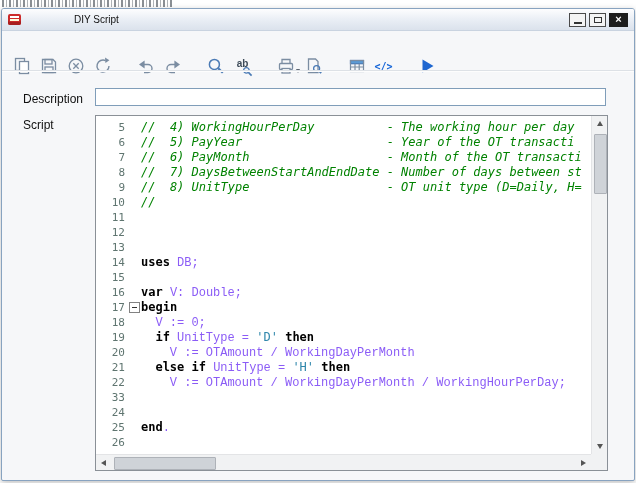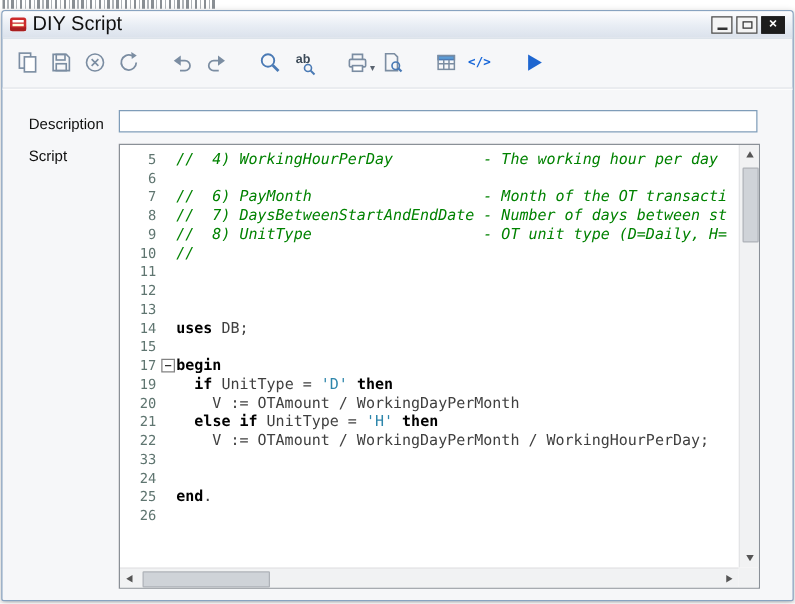--- a/index.html
+++ b/index.html
@@ -9,29 +9,29 @@
     background:repeating-linear-gradient(90deg,#8a8f94 0 2px,#ffffff 2px 4px,#b0b4b8 4px 5px,#ffffff 5px 7px);}
   
   .dialog{position:absolute;left:1px;top:8px;width:632px;height:471px;background:#f6f7f9;
           border:1px solid #88a3c0;border-radius:3px 3px 2px 2px;box-shadow:0 2px 6px rgba(0,0,0,.25);}
   .titlebar{position:absolute;left:0;top:0;right:0;height:21px;display:flex;align-items:center;padding:0 4px;
             background:linear-gradient(#fdfdfe,#e8edf4 55%,#dbe2ec);border-bottom:1px solid #c9d3e0;
             border-radius:2px 2px 0 0;}
   .title-icon{width:13px;height:11px;background:#cc2a2a;border-radius:2px;margin:0 5px 0 2px;
               box-shadow:inset 0 -3px 0 #a81f1f;position:relative;}
   .title-icon::after{content:"";position:absolute;left:2px;top:2px;width:9px;height:2px;background:#fff;box-shadow:0 3px 0 #ffd;}
-  .title-text{font-size:16px;color:#111;}
+  .title-text{font-size:10px;color:#111;margin-left:48px;}
   .win-btns{margin-left:auto;display:flex;gap:3px;align-items:center;padding-right:2px;}
   .win-btn{width:17px;height:14px;border:1px solid #4a4a4a;background:#f4f4f4;display:flex;
            align-items:center;justify-content:center;box-sizing:border-box;cursor:default;}
   .win-btn .dash{width:8px;height:2px;background:#333;margin-top:7px;}
   .win-btn .boxglyph{width:8px;height:6px;border:1.5px solid #333;box-sizing:border-box;}
   .win-btn.close{width:19px;background:#1d1d1d;border-color:#1d1d1d;color:#fff;font-weight:bold;font-size:11px;line-height:1;}
   
-  .toolbar{position:absolute;left:0;top:22px;right:0;height:38px;display:flex;align-items:center;padding:0 6px;}
+  .toolbar{position:absolute;left:0;top:22px;right:0;height:38px;display:flex;align-items:center;padding:16px 6px;}
   .tbtn{width:27px;height:28px;display:flex;align-items:center;justify-content:center;border-radius:3px;position:relative;}
   .tgap{margin-left:16px;}
   .tbtn svg{display:block;}
   .ab-glyph{font-weight:bold;font-size:10px;color:#3c4a58;font-family:"Liberation Sans",sans-serif;position:relative;top:-3px;}
   .mini-mag{position:absolute;right:3px;bottom:3px;}
   .code-glyph{font-weight:bold;font-size:10px;color:#1565d8;font-family:"DejaVu Sans Mono",monospace;}
   .print-caret{font-size:8px;color:#5a6470;margin-left:-3px;position:relative;top:4px;}
   .toolbar-divider{position:absolute;left:0;right:0;top:61px;height:1px;background:#dde1e6;}
   .toolbar-divider2{position:absolute;left:0;right:0;top:62px;height:1px;background:#fdfdfd;}
   
@@ -45,21 +45,21 @@
   .code-area{position:absolute;left:0;top:0;right:16px;bottom:16px;overflow:hidden;padding-top:4px;
              font-family:"DejaVu Sans Mono",monospace;font-size:12px;line-height:15px;}
   .code-line{display:flex;height:15px;white-space:pre;}
   .ln{flex:0 0 29px;text-align:right;color:#5f7570;font-size:11px;padding-right:2px;}
   .fold{flex:0 0 14px;position:relative;}
   .fold-box{position:absolute;left:2px;top:2px;width:9px;height:9px;border:1px solid #828282;background:#fff;box-sizing:content-box;}
   .fold-box::after{content:"";position:absolute;left:2px;top:4px;width:5px;height:1px;background:#333;}
   .code{white-space:pre;}
   .seg-c{color:#008200;font-style:italic;}
   .seg-k{color:#000000;font-weight:bold;}
-  .seg-p{color:#404040;}
+  .seg-p{color:#8b5cf6;font-family:Liberation Mono, monospace;}
   .seg-s{color:#2e86ab;}
   
   .vscroll{position:absolute;top:0;right:0;bottom:16px;width:16px;background:#f1f2f3;border-left:1px solid #e3e4e6;box-sizing:border-box;}
   .hscroll{position:absolute;left:0;right:16px;bottom:0;height:16px;background:#f1f2f3;border-top:1px solid #e3e4e6;box-sizing:border-box;}
   .sb-corner{position:absolute;right:0;bottom:0;width:16px;height:16px;background:#f1f2f3;}
   .sb-btn{position:absolute;width:15px;height:15px;display:flex;align-items:center;justify-content:center;}
   .vscroll .up{top:0;left:0;}  .vscroll .down{bottom:0;left:0;}
   .hscroll .left{left:0;top:0;} .hscroll .right{right:0;top:0;}
   .vthumb{position:absolute;left:2px;top:18px;width:11px;height:58px;background:#cfd3d8;border:1px solid #aeb2b8;border-radius:1px;}
   .hthumb{position:absolute;top:2px;left:18px;width:100px;height:11px;background:#cfd3d8;border:1px solid #aeb2b8;border-radius:1px;}
@@ -181,31 +181,33 @@
     <div class="toolbar-divider"></div>
     <div class="toolbar-divider2"></div>
 
     <div class="lbl lbl-description">Description</div>
     <input class="desc-input" type="text" value="" style="">
 
     <div class="lbl lbl-script">Script</div>
     <div class="editor">
       <div class="code-area">
           <div class="code-line"><span class="ln">5</span><span class="fold"></span><span class="code"><span class="seg-c">//  4) WorkingHourPerDay          - The working hour per day</span></span></div>
-          <div class="code-line"><span class="ln">6</span><span class="fold"></span></div>
+          <div class="code-line"><span class="ln">6</span><span class="fold"></span><span class="code"><span class="seg-c">//  5) PayYear                    - Year of the OT transacti</span></span></div>
           <div class="code-line"><span class="ln">7</span><span class="fold"></span><span class="code"><span class="seg-c">//  6) PayMonth                   - Month of the OT transacti</span></span></div>
           <div class="code-line"><span class="ln">8</span><span class="fold"></span><span class="code"><span class="seg-c">//  7) DaysBetweenStartAndEndDate - Number of days between st</span></span></div>
           <div class="code-line"><span class="ln">9</span><span class="fold"></span><span class="code"><span class="seg-c">//  8) UnitType                   - OT unit type (D=Daily, H=</span></span></div>
           <div class="code-line"><span class="ln">10</span><span class="fold"></span><span class="code"><span class="seg-c">//</span></span></div>
           <div class="code-line"><span class="ln">11</span><span class="fold"></span></div>
           <div class="code-line"><span class="ln">12</span><span class="fold"></span></div>
           <div class="code-line"><span class="ln">13</span><span class="fold"></span><span class="code"></span></div>
           <div class="code-line"><span class="ln">14</span><span class="fold"></span><span class="code"><span class="seg-k">uses</span><span class="seg-p"> DB;</span></span></div>
           <div class="code-line"><span class="ln">15</span><span class="fold"></span><span class="code"></span></div>
+          <div class="code-line"><span class="ln">16</span><span class="fold"></span><span class="code"><span class="seg-k">var</span><span class="seg-p"> V: Double;</span></span></div>
           <div class="code-line"><span class="ln">17</span><span class="fold"><span class="fold-box"></span></span><span class="code"><span class="seg-k">begin</span></span></div>
+          <div class="code-line"><span class="ln">18</span><span class="fold"></span><span class="code"><span class="seg-p">  V := 0;</span></span></div>
           <div class="code-line"><span class="ln">19</span><span class="fold"></span><span class="code"><span class="seg-p">  </span><span class="seg-k">if</span><span class="seg-p"> UnitType = </span><span class="seg-s">'D'</span><span class="seg-p"> </span><span class="seg-k">then</span></span></div>
           <div class="code-line"><span class="ln">20</span><span class="fold"></span><span class="code"><span class="seg-p">    V := OTAmount / WorkingDayPerMonth</span></span></div>
           <div class="code-line"><span class="ln">21</span><span class="fold"></span><span class="code"><span class="seg-p">  </span><span class="seg-k">else</span><span class="seg-p"> </span><span class="seg-k">if</span><span class="seg-p"> UnitType = </span><span class="seg-s">'H'</span><span class="seg-p"> </span><span class="seg-k">then</span></span></div>
           <div class="code-line"><span class="ln">22</span><span class="fold"></span><span class="code"><span class="seg-p">    V := OTAmount / WorkingDayPerMonth / WorkingHourPerDay;</span></span></div>
           <div class="code-line"><span class="ln">33</span><span class="fold"></span><span class="code"></span></div>
           <div class="code-line"><span class="ln">24</span><span class="fold"></span></div>
           <div class="code-line"><span class="ln">25</span><span class="fold"></span><span class="code"><span class="seg-k">end</span><span class="seg-p">.</span></span></div>
           <div class="code-line"><span class="ln">26</span><span class="fold"></span><span class="code"></span></div>
         </div>
 

